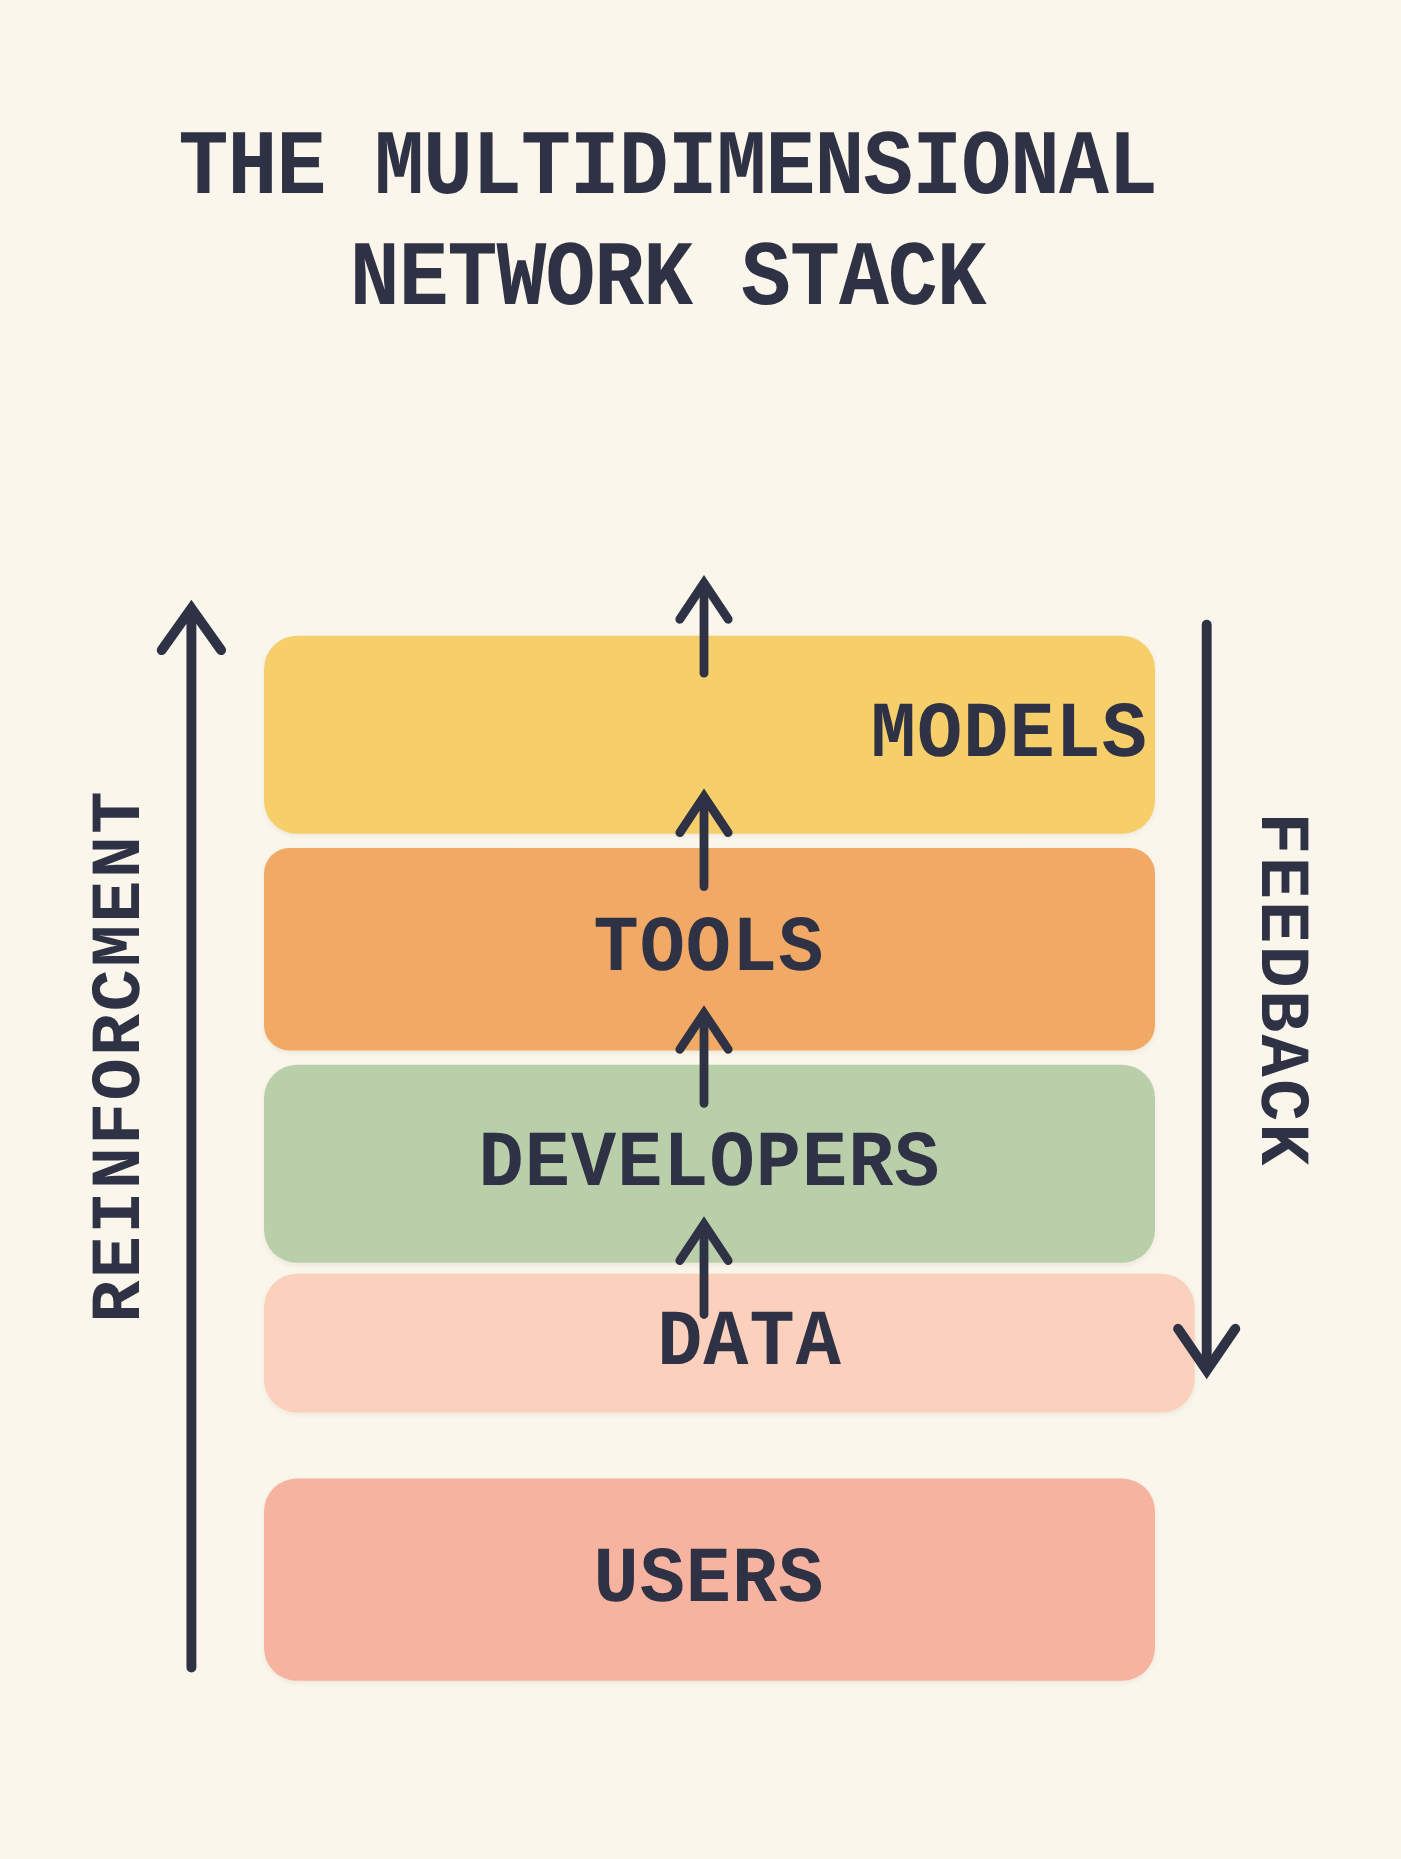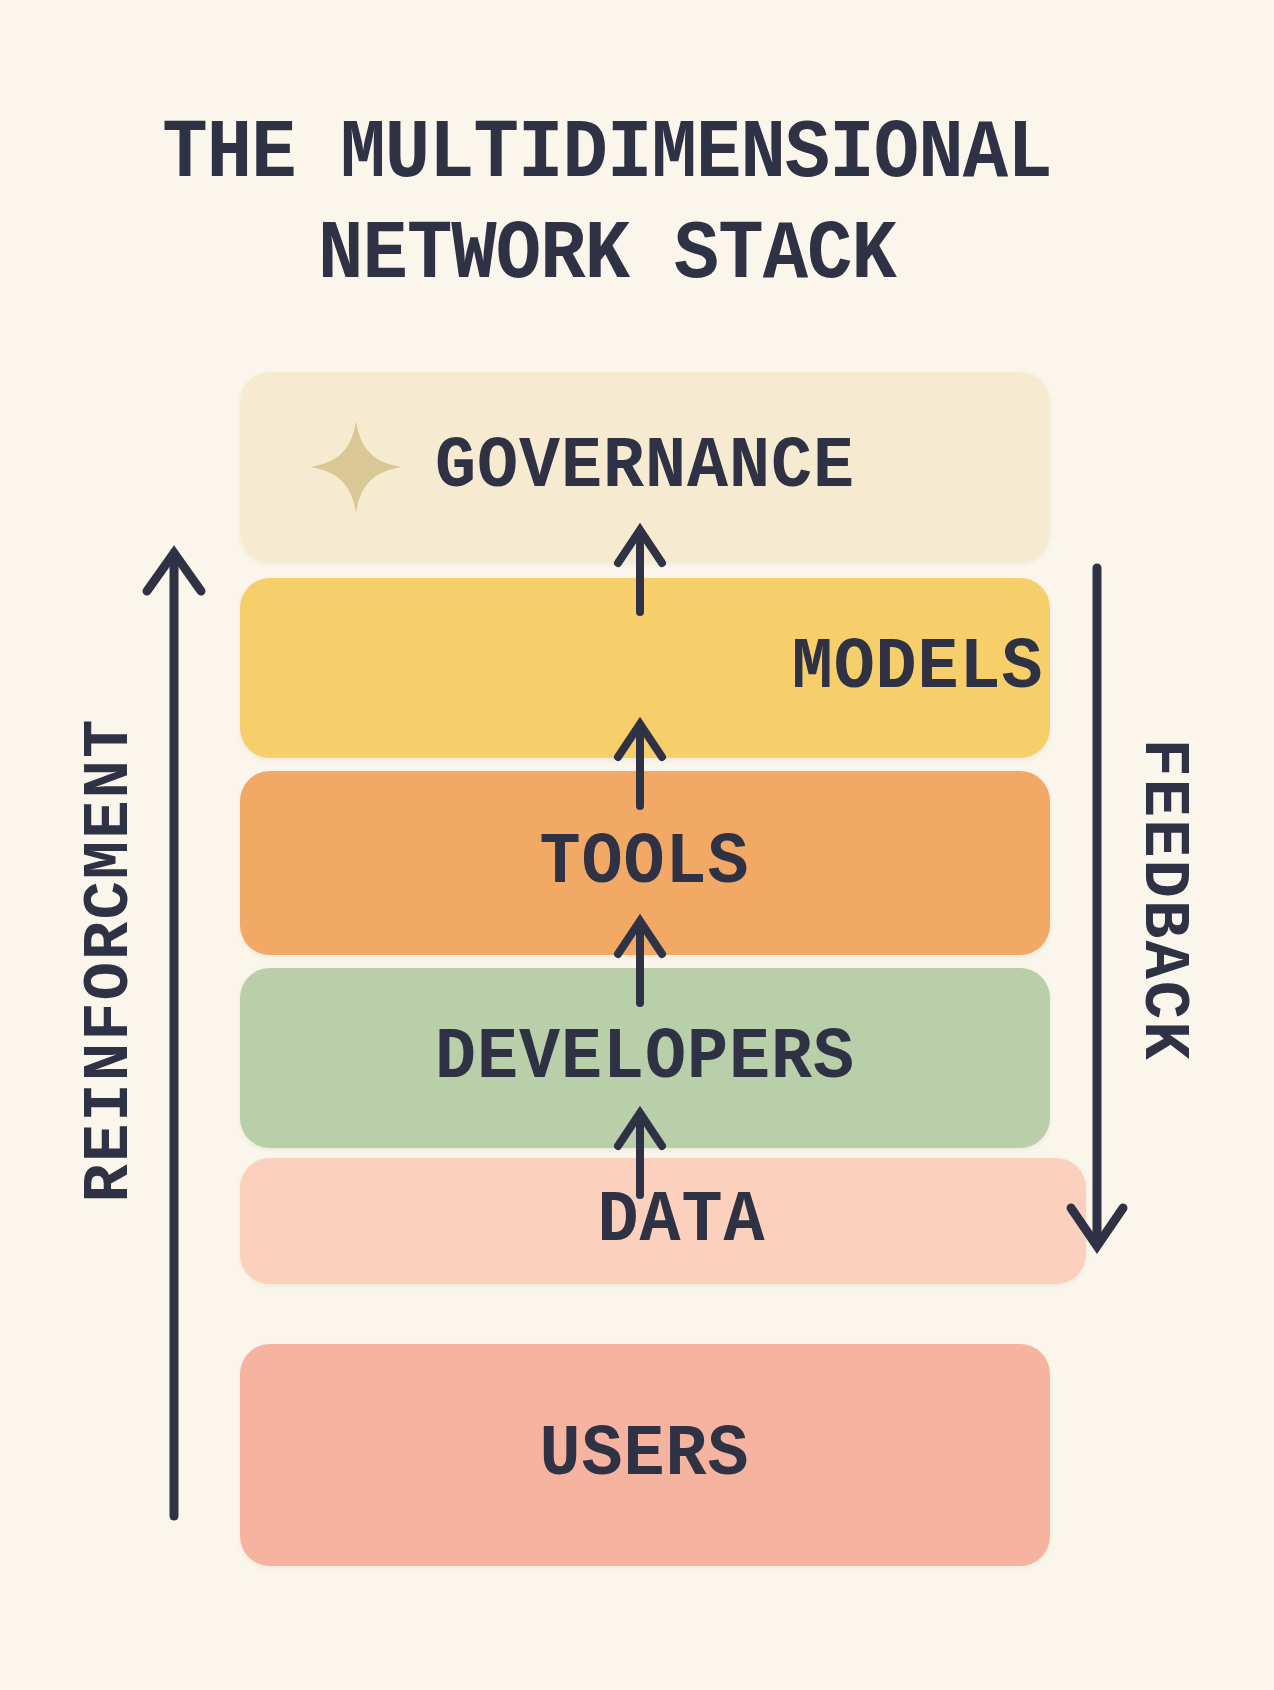--- a/index.html
+++ b/index.html
@@ -34,21 +34,21 @@
     font-weight:700;
     letter-spacing:1px;
     box-shadow:0 2px 5px rgba(90,70,40,0.07);
   }
   .layer .label{transform:scaleX(0.95);}
   .layer-governance{top:372px;height:190px;}
   .layer-models{top:578px;height:180px;}
   .layer-tools{top:771px;height:184px;}
   .layer-developers{top:968px;height:180px;}
   .layer-data{top:1158px;height:126px;padding-left:36px;}
-  .layer-users{top:1344px;height:222px;}
+  .layer-users{top:1344px;height:184px;}
   .sparkle{
     position:absolute;
     left:70px; top:50%;
     width:92px;height:92px;
     transform:translateY(-50%);
   }
   .arrow{position:absolute;}
   .arrow path, .arrow line, .arrow polyline{
     stroke:#2e3244; fill:none;
     stroke-linecap:round; stroke-linejoin:miter;
@@ -78,32 +78,26 @@
 </head>
 <body style="background: rgb(250, 246, 235);">
 
 <div class="canvas">
 
   <h1 class="title" style="margin:0;">
     <span>THE MULTIDIMENSIONAL</span>
     <span>NETWORK STACK</span>
   </h1>
 
-  <div class="layer layer-governance" style="background: rgb(246, 234, 208);">
-    <svg class="sparkle" viewBox="0 0 88 88">
-      <path d="M44 0 C48 27 61 40 88 44 C61 48 48 61 44 88 C40 61 27 48 0 44 C27 40 40 27 44 0 Z" stroke="none" fill="#d9c795"></path>
-    </svg>
-    <span class="label">GOVERNANCE</span>
-  </div>
 
   <div class="layer layer-models" style="background: rgb(246, 207, 107); justify-content: flex-end;">
     <span class="label">MODELS</span>
   </div>
 
-  <div class="layer layer-tools" style="background: rgb(242, 169, 101);">
+  <div class="layer layer-tools" style="background: rgb(242, 169, 101); border-radius: 23px;">
     <span class="label">TOOLS</span>
   </div>
 
   <div class="layer layer-developers" style="background: rgb(185, 207, 169); align-items: center;">
     <span class="label">DEVELOPERS</span>
   </div>
 
   <div class="layer layer-data" style="background: rgb(251, 208, 189);">
     <span class="label">DATA</span>
   </div>

